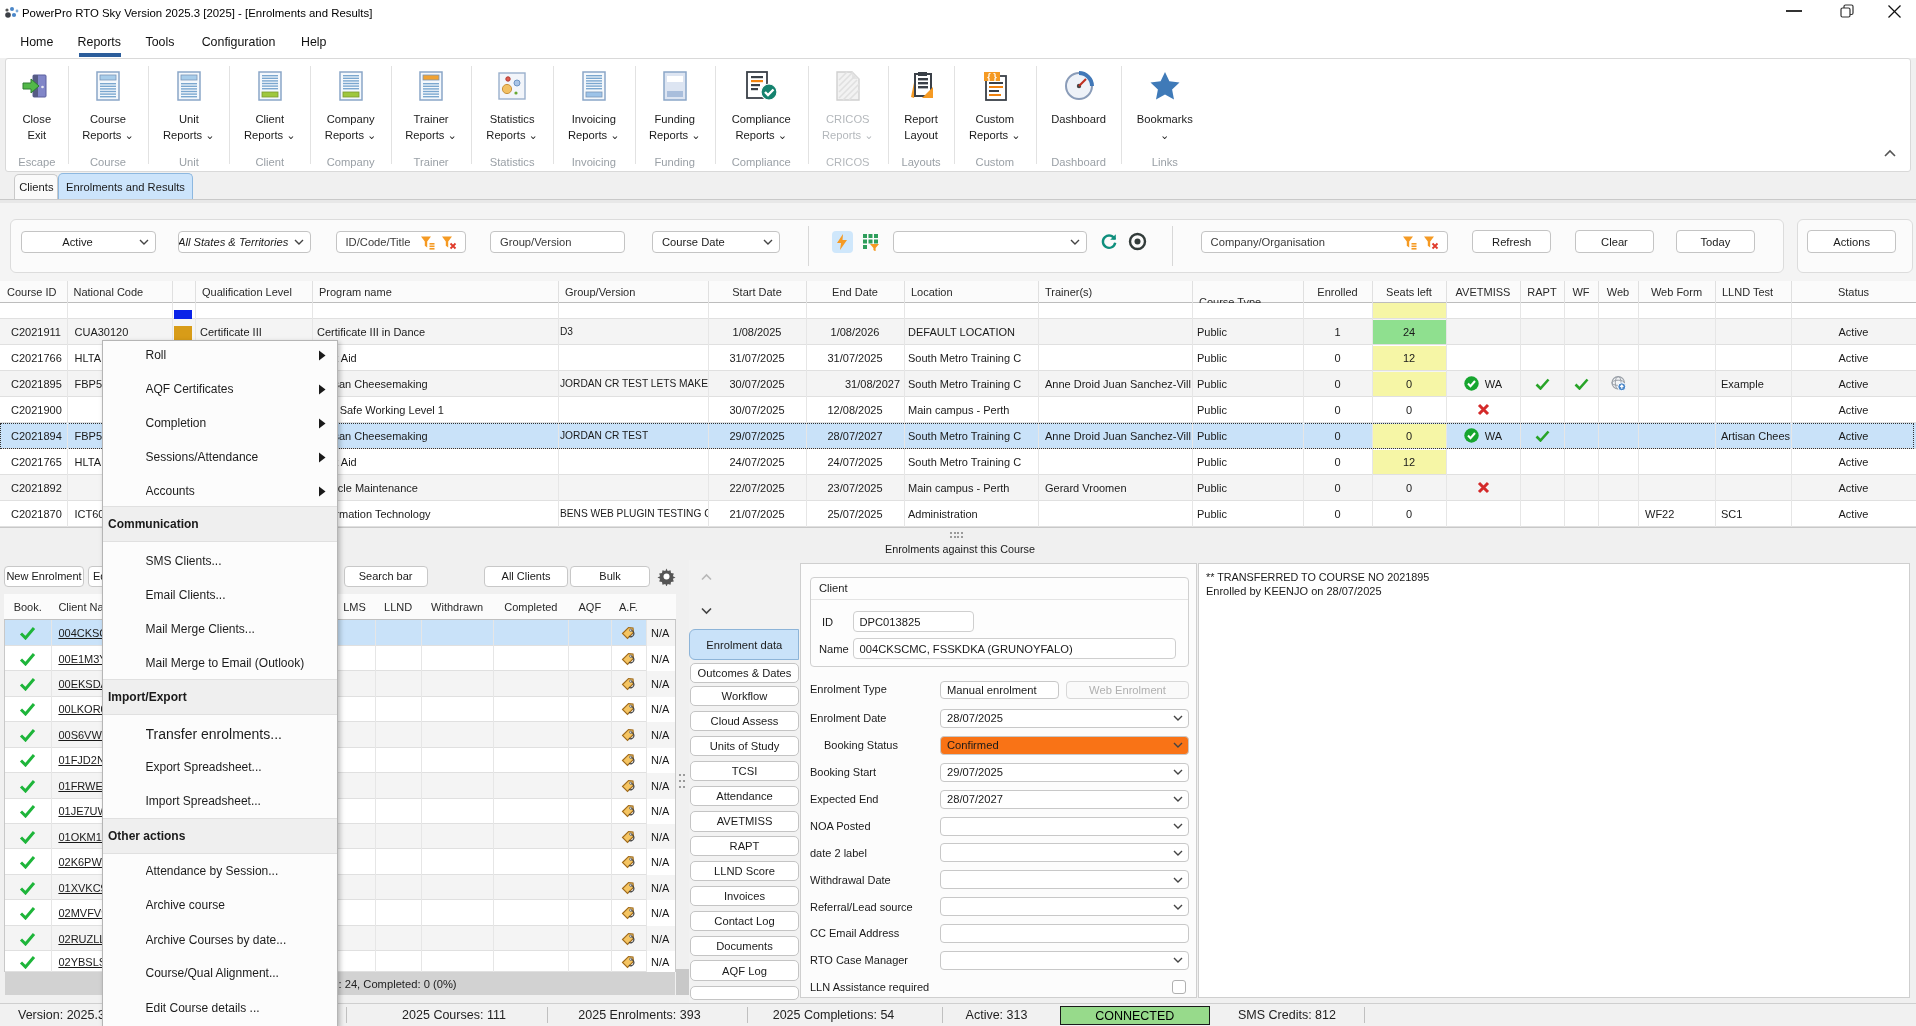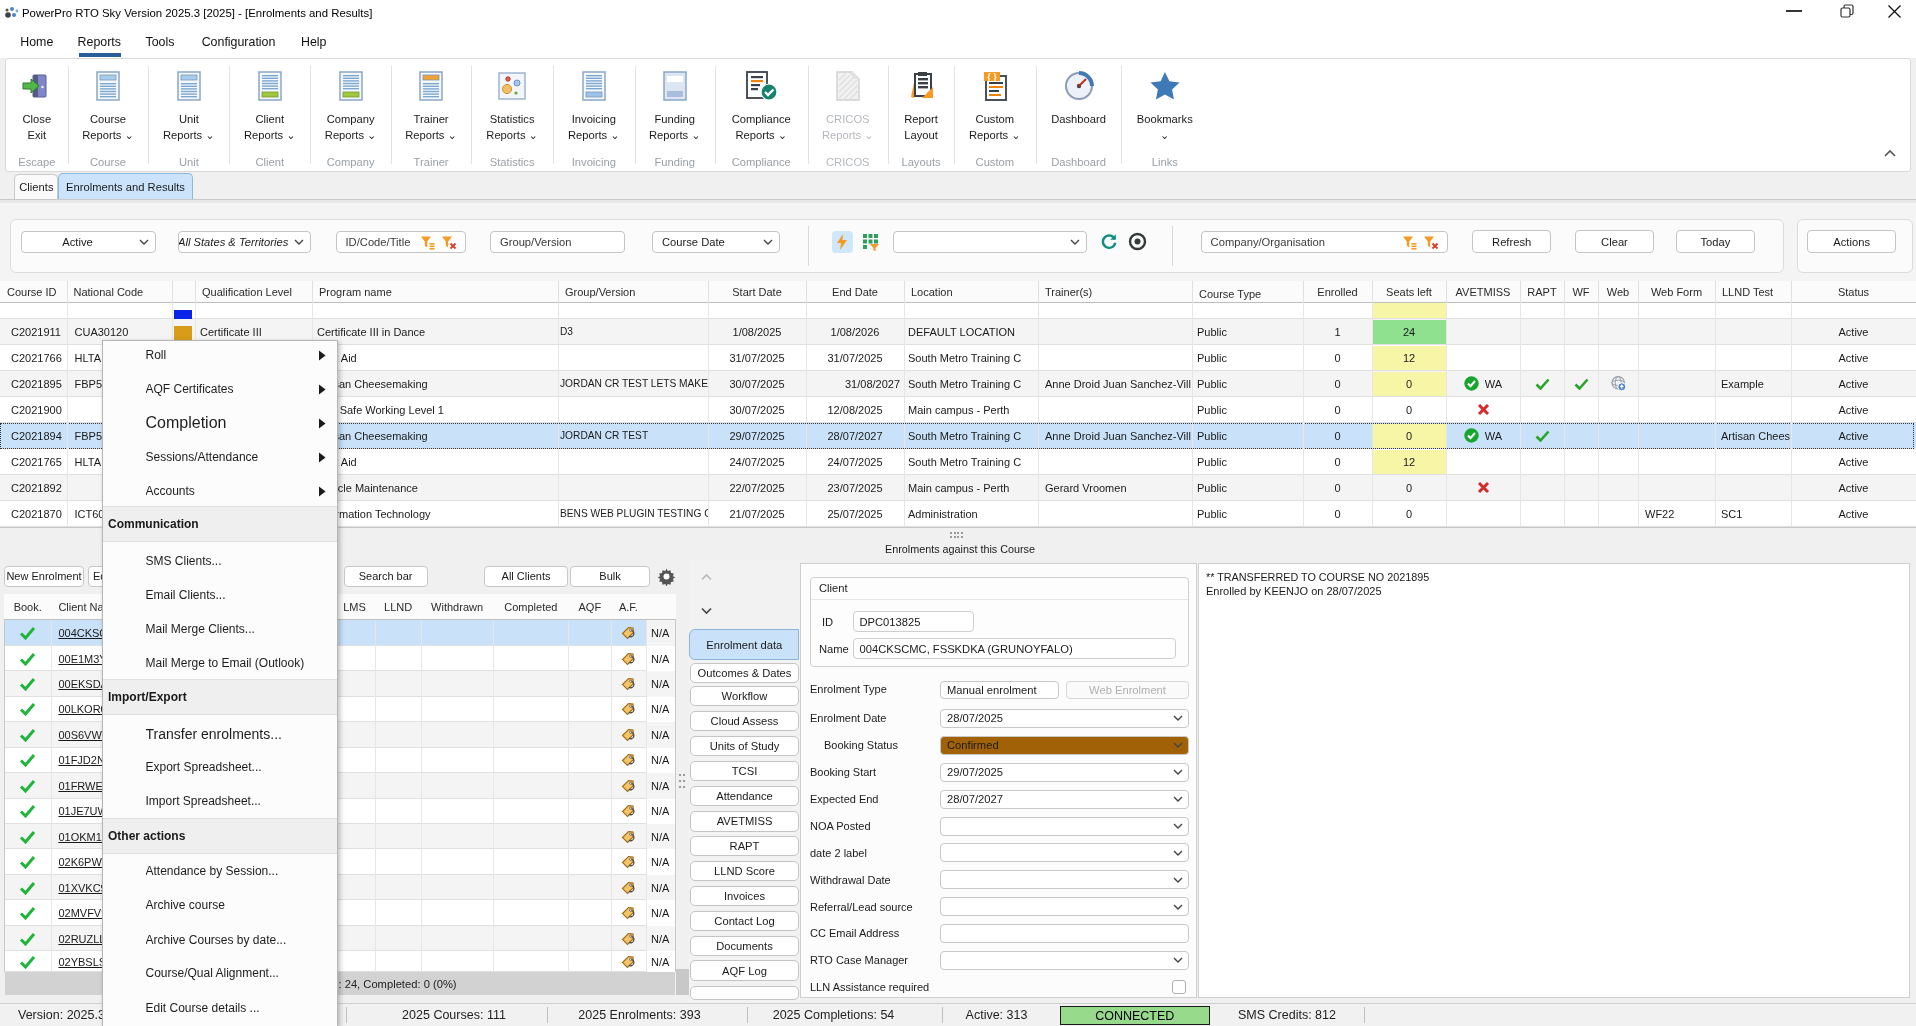--- a/index.html
+++ b/index.html
@@ -363,21 +363,21 @@
 <div style="position:absolute;left:565px;top:283px;width:142px;height:18px;font-size:11px;color:#2a2a2a;display:flex;align-items:center;overflow:hidden;white-space:nowrap;">Group/Version</div>
 <div style="position:absolute;left:558px;top:281px;width:1px;height:22px;background:#e0e0e0;"></div>
 <div style="position:absolute;left:708px;top:283px;width:98px;height:18px;font-size:11px;color:#2a2a2a;display:flex;align-items:center;justify-content:center;">Start Date</div>
 <div style="position:absolute;left:708px;top:281px;width:1px;height:22px;background:#e0e0e0;"></div>
 <div style="position:absolute;left:806px;top:283px;width:98px;height:18px;font-size:11px;color:#2a2a2a;display:flex;align-items:center;justify-content:center;">End Date</div>
 <div style="position:absolute;left:806px;top:281px;width:1px;height:22px;background:#e0e0e0;"></div>
 <div style="position:absolute;left:911px;top:283px;width:126px;height:18px;font-size:11px;color:#2a2a2a;display:flex;align-items:center;overflow:hidden;white-space:nowrap;">Location</div>
 <div style="position:absolute;left:904px;top:281px;width:1px;height:22px;background:#e0e0e0;"></div>
 <div style="position:absolute;left:1045px;top:283px;width:146px;height:18px;font-size:11px;color:#2a2a2a;display:flex;align-items:center;overflow:hidden;white-space:nowrap;">Trainer(s)</div>
 <div style="position:absolute;left:1038px;top:281px;width:1px;height:22px;background:#e0e0e0;"></div>
-<div style="position:absolute;left:1199px;top:285px;width:103px;height:18px;font-size:11px;color:#2a2a2a;display:flex;align-items:center;overflow:hidden;white-space:nowrap;">Course Type</div>
+<div style="position:absolute;left:1199px;top:293px;width:103px;height:18px;font-size:11px;color:#2a2a2a;display:flex;align-items:center;overflow:hidden;white-space:nowrap;">Course Type</div>
 <div style="position:absolute;left:1192px;top:281px;width:1px;height:22px;background:#e0e0e0;"></div>
 <div style="position:absolute;left:1303px;top:283px;width:69px;height:18px;font-size:11px;color:#2a2a2a;display:flex;align-items:center;justify-content:center;">Enrolled</div>
 <div style="position:absolute;left:1303px;top:281px;width:1px;height:22px;background:#e0e0e0;"></div>
 <div style="position:absolute;left:1372px;top:283px;width:74px;height:18px;font-size:11px;color:#2a2a2a;display:flex;align-items:center;justify-content:center;">Seats left</div>
 <div style="position:absolute;left:1372px;top:281px;width:1px;height:22px;background:#e0e0e0;"></div>
 <div style="position:absolute;left:1446px;top:283px;width:74px;height:18px;font-size:11px;color:#2a2a2a;display:flex;align-items:center;justify-content:center;">AVETMISS</div>
 <div style="position:absolute;left:1446px;top:281px;width:1px;height:22px;background:#e0e0e0;"></div>
 <div style="position:absolute;left:1520px;top:283px;width:44px;height:18px;font-size:11px;color:#2a2a2a;display:flex;align-items:center;justify-content:center;">RAPT</div>
 <div style="position:absolute;left:1520px;top:281px;width:1px;height:22px;background:#e0e0e0;"></div>
 <div style="position:absolute;left:1564px;top:283px;width:34px;height:18px;font-size:11px;color:#2a2a2a;display:flex;align-items:center;justify-content:center;">WF</div>
@@ -865,21 +865,21 @@
 <div style="position:absolute;left:810px;top:710px;width:128px;height:16px;font-size:11px;display:flex;align-items:center;white-space:nowrap;">Enrolment Date</div>
 <div style="position:absolute;left:940px;top:708.5px;width:249px;height:19px;background:#fff;border:1px solid #c8c8c8;border-radius:4px;display:flex;font-size:11.2px;">
     <div style="flex:1;display:flex;align-items:center;padding-left:6px;overflow:hidden;white-space:nowrap;">28/07/2025</div>
     <div style="width:20px;display:flex;align-items:center;justify-content:center;">
       <svg width="10" height="6" viewBox="0 0 10 6" fill="none" stroke="#444" stroke-width="1.4">
         <path d="M1 1 L5 5 L9 1"></path>
       </svg>
     </div>
   </div>
 <div style="position:absolute;left:810px;top:737.2px;width:128px;height:16px;font-size:11px;display:flex;align-items:center;white-space:nowrap;padding-left:14px;">Booking Status</div>
-<div style="position:absolute;left:940px;top:735.7px;width:249px;height:19px;background:#a16207;border:1px solid #c8c8c8;border-radius:4px;display:flex;font-size:11.2px;align-items:center;">
+<div style="position:absolute;left:940px;top:735.7px;width:249px;height:19px;background:#f97316;border:1px solid #c8c8c8;border-radius:4px;display:flex;font-size:11.2px;align-items:center;">
     <div style="flex:1;display:flex;align-items:center;padding-left:6px;overflow:hidden;white-space:nowrap;">Confirmed</div>
     <div style="width:20px;display:flex;align-items:center;justify-content:center;">
       <svg width="10" height="6" viewBox="0 0 10 6" fill="none" stroke="#444" stroke-width="1.4">
         <path d="M1 1 L5 5 L9 1"></path>
       </svg>
     </div>
   </div>
 <div style="position:absolute;left:810px;top:764.1px;width:128px;height:16px;font-size:11px;display:flex;align-items:center;white-space:nowrap;">Booking Start</div>
 <div style="position:absolute;left:940px;top:762.6px;width:249px;height:19px;background:#fff;border:1px solid #c8c8c8;border-radius:4px;display:flex;font-size:11.2px;">
     <div style="flex:1;display:flex;align-items:center;padding-left:6px;overflow:hidden;white-space:nowrap;">29/07/2025</div>
@@ -966,21 +966,21 @@
 <div style="position:absolute;left:1240px;top:1006px;width:94px;height:18px;font-size:12.5px;color:#222;display:flex;align-items:center;justify-content:center;white-space:nowrap;">SMS Credits: 812</div>
 <div style="position:absolute;left:101.8px;top:339.5px;width:236px;height:687px;background:#fcfcfc;border:1px solid #b5b5b5;box-shadow:2px 2px 5px rgba(0,0,0,0.25);"></div>
 <div style="position:absolute;left:145.5px;top:346px;width:172px;height:18px;font-size:12px;color:#1c1c1c;display:flex;align-items:center;overflow:hidden;white-space:nowrap;">Roll</div>
 <div style="position:absolute;left:318px;top:349.5px;width:8px;height:11px;"><svg width="8" height="11" viewBox="0 0 8 11">
       <path d="M1 0.5 L7.5 5.5 L1 10.5 z" fill="#1a1a1a"></path>
     </svg></div>
 <div style="position:absolute;left:145.5px;top:380px;width:172px;height:18px;font-size:12px;color:#1c1c1c;display:flex;align-items:center;overflow:hidden;white-space:nowrap;">AQF Certificates</div>
 <div style="position:absolute;left:318px;top:383.5px;width:8px;height:11px;"><svg width="8" height="11" viewBox="0 0 8 11">
       <path d="M1 0.5 L7.5 5.5 L1 10.5 z" fill="#1a1a1a"></path>
     </svg></div>
-<div style="position:absolute;left:145.5px;top:414px;width:172px;height:18px;font-size:16px;color:#1c1c1c;display:flex;align-items:center;overflow:hidden;white-space:nowrap;">Completion</div>
+<div style="position:absolute;left:145.5px;top:414px;width:172px;height:18px;font-size:12px;color:#1c1c1c;display:flex;align-items:center;overflow:hidden;white-space:nowrap;">Completion</div>
 <div style="position:absolute;left:318px;top:417.5px;width:8px;height:11px;"><svg width="8" height="11" viewBox="0 0 8 11">
       <path d="M1 0.5 L7.5 5.5 L1 10.5 z" fill="#1a1a1a"></path>
     </svg></div>
 <div style="position:absolute;left:145.5px;top:448.3px;width:172px;height:18px;font-size:12px;color:#1c1c1c;display:flex;align-items:center;overflow:hidden;white-space:nowrap;">Sessions/Attendance</div>
 <div style="position:absolute;left:318px;top:451.8px;width:8px;height:11px;"><svg width="8" height="11" viewBox="0 0 8 11">
       <path d="M1 0.5 L7.5 5.5 L1 10.5 z" fill="#1a1a1a"></path>
     </svg></div>
 <div style="position:absolute;left:145.5px;top:482px;width:172px;height:18px;font-size:12px;color:#1c1c1c;display:flex;align-items:center;overflow:hidden;white-space:nowrap;">Accounts</div>
 <div style="position:absolute;left:318px;top:485.5px;width:8px;height:11px;"><svg width="8" height="11" viewBox="0 0 8 11">
       <path d="M1 0.5 L7.5 5.5 L1 10.5 z" fill="#1a1a1a"></path>

